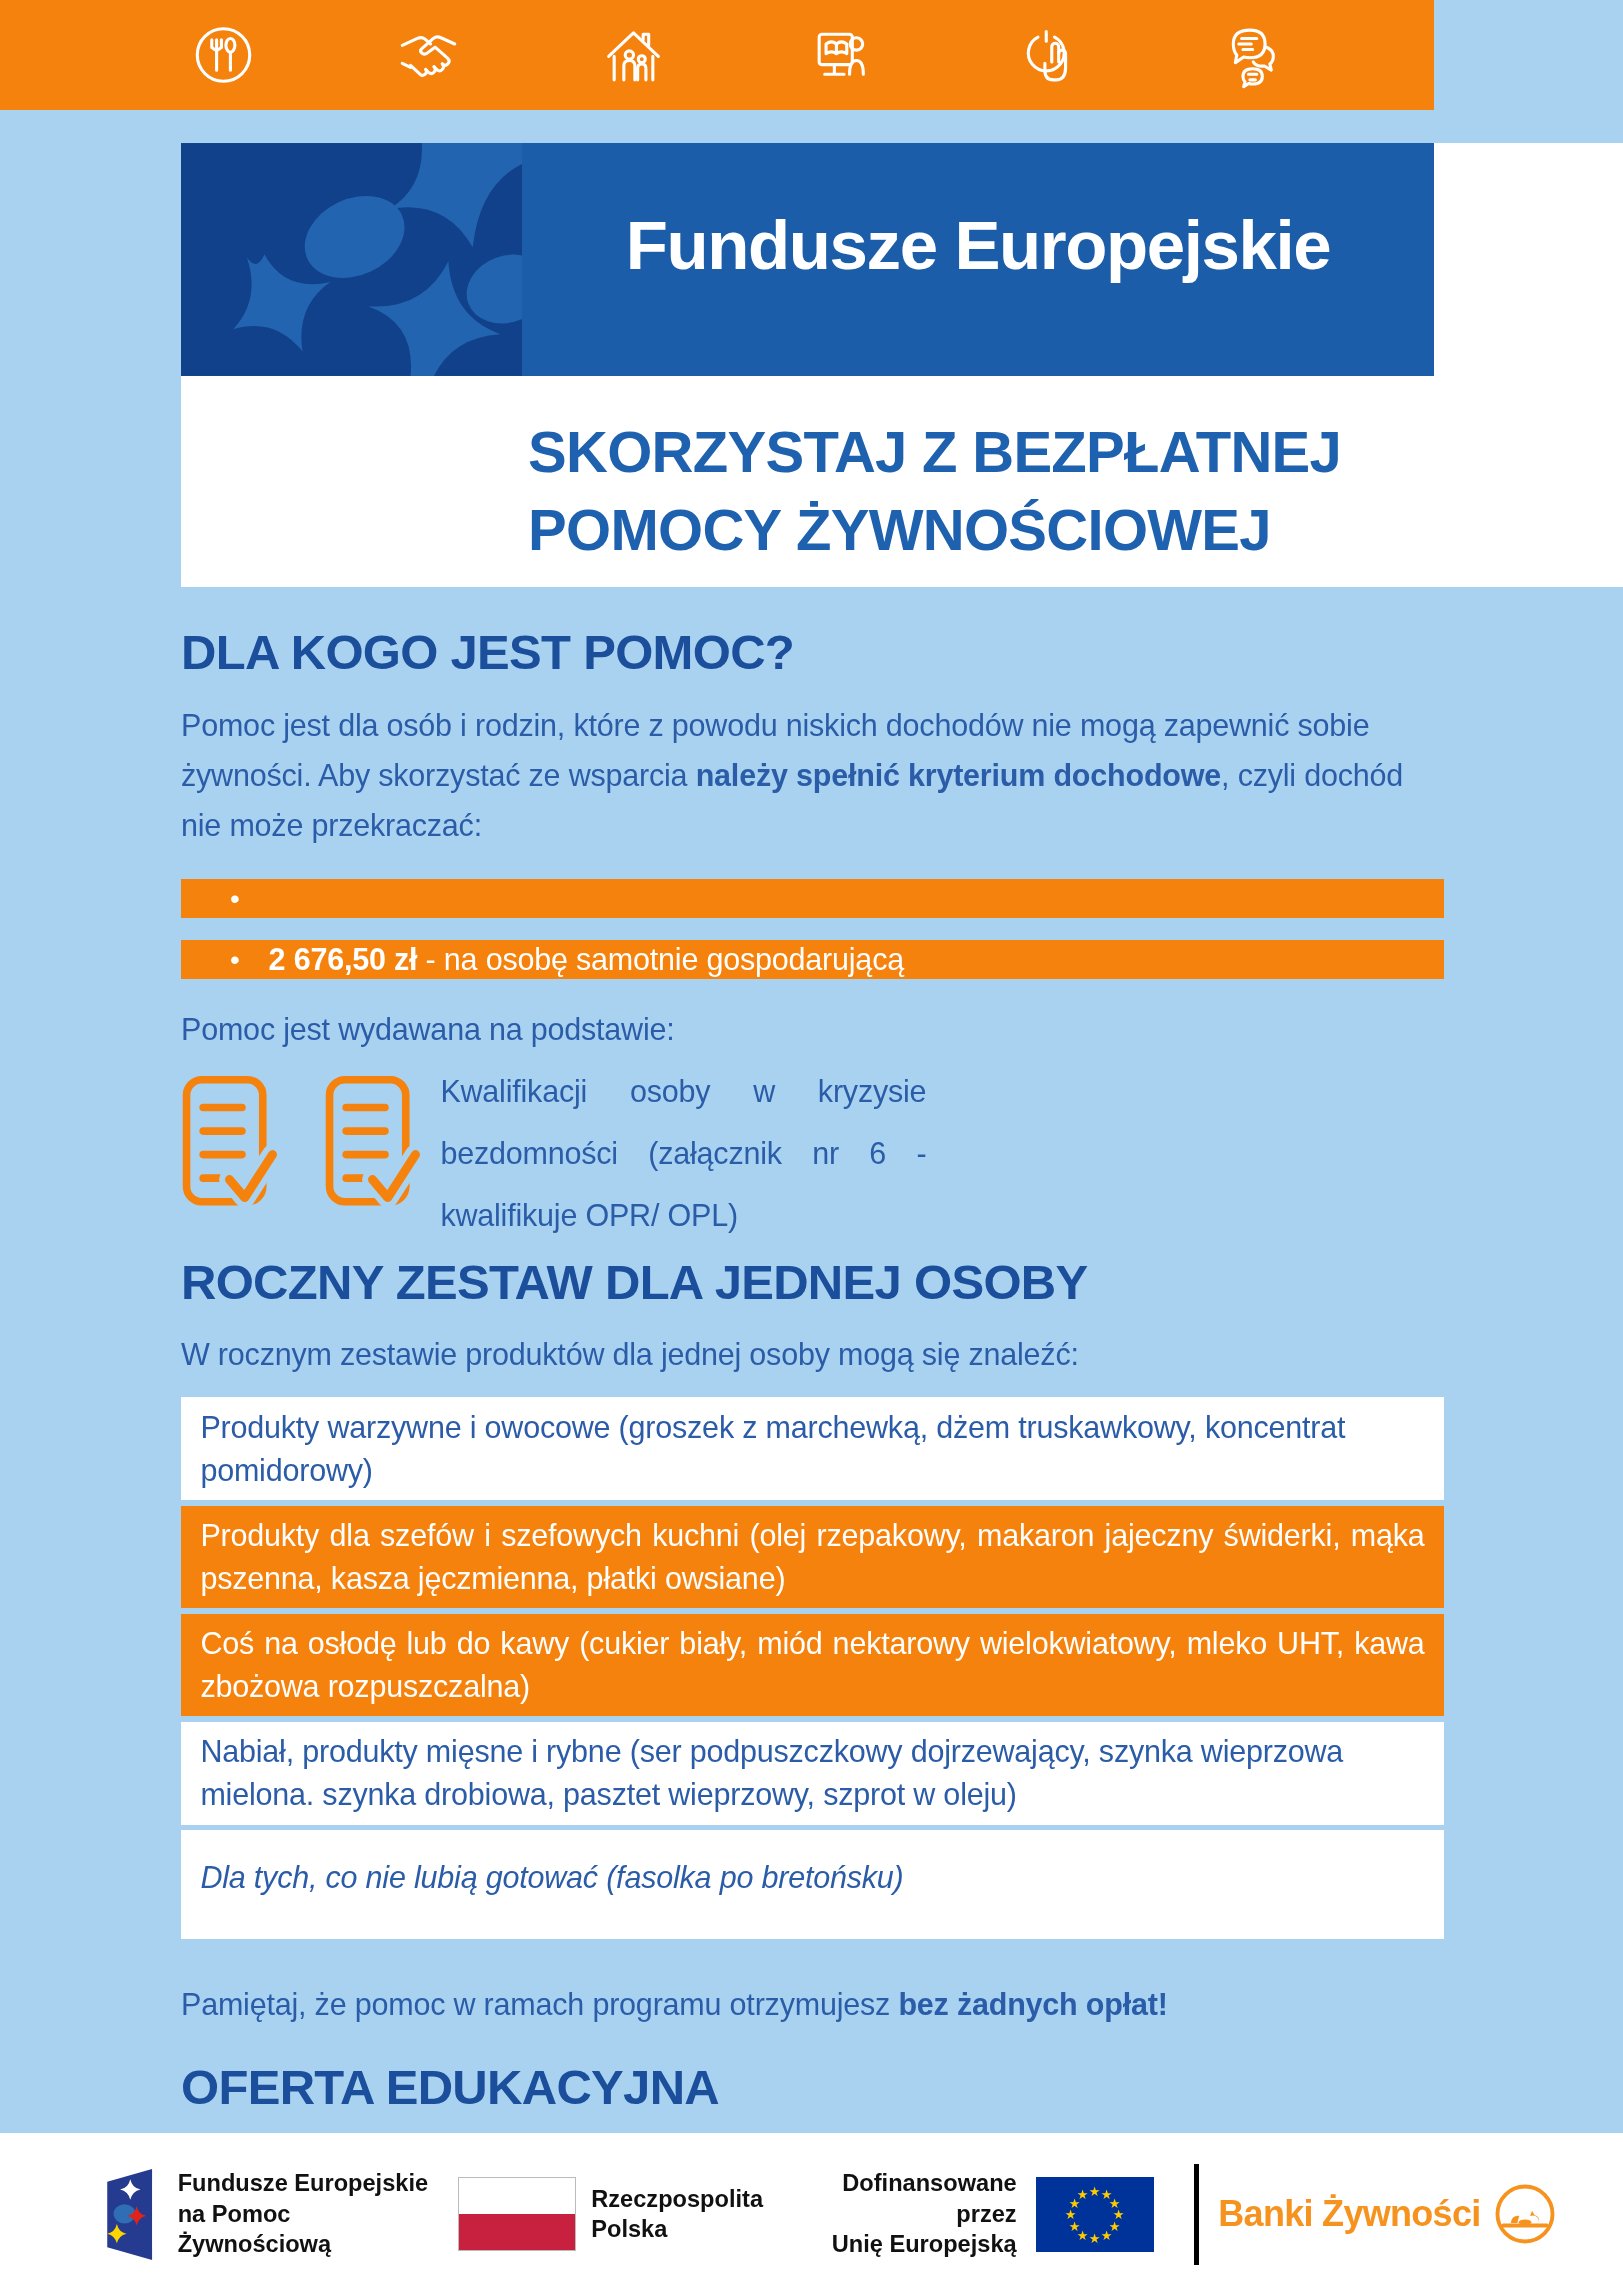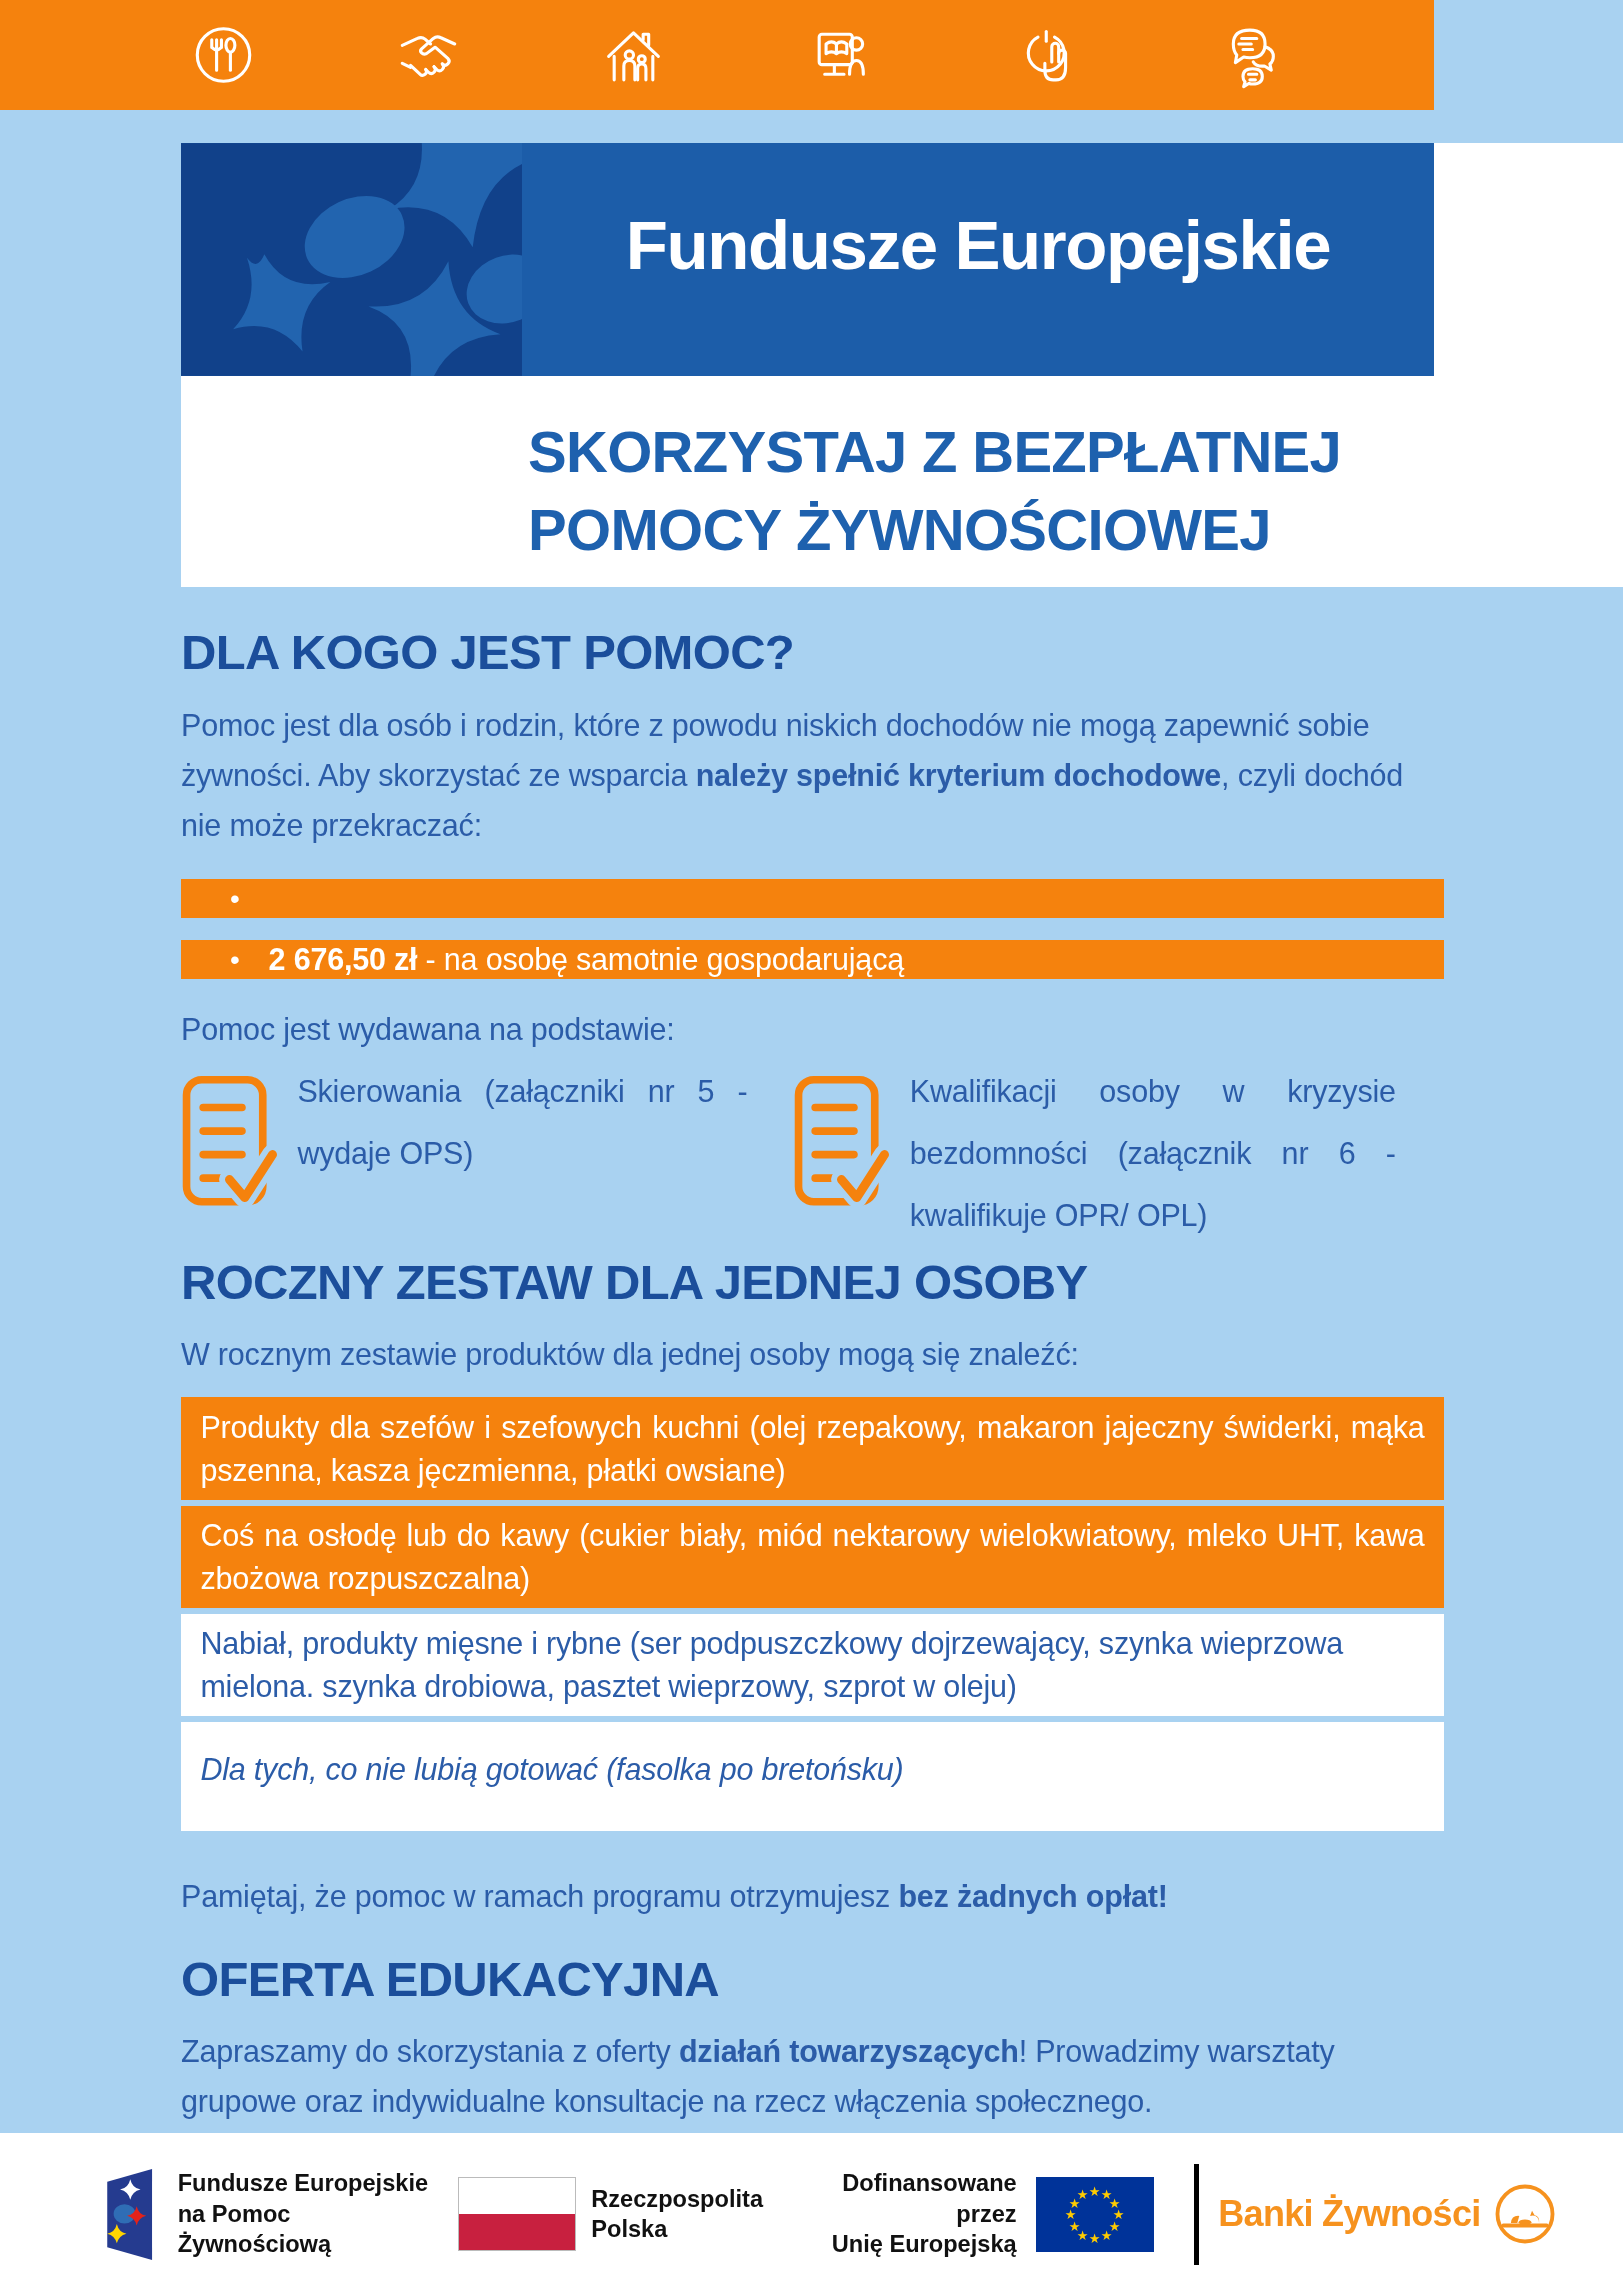--- a/index.html
+++ b/index.html
@@ -209,38 +209,38 @@
     <div class="body-t basis-label">Pomoc jest wydawana na podstawie:</div>
 
     <div class="basis-row">
       <div class="basis-item">
         <svg class="doc-icon" width="97" height="146" viewBox="0 0 140 210">
           <rect x="8" y="8" width="110" height="176" rx="22" fill="none" stroke="#F5820D" stroke-width="11"></rect>
           <path d="M32 48 H88 M32 82 H88 M32 116 H88 M32 150 H58" stroke="#F5820D" stroke-width="11" stroke-linecap="round"></path>
           <path d="M70 152 l22 26 l40 -62" fill="none" stroke="#A9D2F1" stroke-width="30" stroke-linecap="round" stroke-linejoin="round"></path>
           <path d="M70 152 l22 26 l40 -62" fill="none" stroke="#F5820D" stroke-width="13" stroke-linecap="round" stroke-linejoin="round"></path>
         </svg>
-        <div class="basis-text t1">Skierowania (załączniki nr 5 - wydaje OPS)</div>
       </div>
       <div class="basis-item second">
         <svg class="doc-icon" width="97" height="146" viewBox="0 0 140 210">
           <rect x="8" y="8" width="110" height="176" rx="22" fill="none" stroke="#F5820D" stroke-width="11"></rect>
           <path d="M32 48 H88 M32 82 H88 M32 116 H88 M32 150 H58" stroke="#F5820D" stroke-width="11" stroke-linecap="round"></path>
           <path d="M70 152 l22 26 l40 -62" fill="none" stroke="#A9D2F1" stroke-width="30" stroke-linecap="round" stroke-linejoin="round"></path>
           <path d="M70 152 l22 26 l40 -62" fill="none" stroke="#F5820D" stroke-width="13" stroke-linecap="round" stroke-linejoin="round"></path>
         </svg>
         <div class="basis-text t2">Kwalifikacji osoby w kryzysie bezdomności (załącznik nr 6 - kwalifikuje OPR/ OPL)</div>
       </div>
     </div>
 
     <div class="h2 h-annual">ROCZNY ZESTAW DLA JEDNEJ OSOBY</div>
 
     <div class="body-t annual-intro">W rocznym zestawie produktów dla jednej osoby mogą się znaleźć:</div>
 
     <div class="prows">
+      <div class="prow white">Produkty warzywne i owocowe (groszek z marchewką, dżem truskawkowy, koncentrat pomidorowy)</div>
       <div class="prow orange">Produkty dla szefów i szefowych kuchni (olej rzepakowy, makaron jajeczny świderki, mąka pszenna, kasza jęczmienna, płatki owsiane)</div>
       <div class="prow orange">Coś na osłodę lub do kawy (cukier biały, miód nektarowy wielokwiatowy, mleko UHT, kawa zbożowa rozpuszczalna)</div>
       <div class="prow white">Nabiał, produkty mięsne i rybne (ser podpuszczkowy dojrzewający, szynka wieprzowa mielona. szynka drobiowa, pasztet wieprzowy, szprot w oleju)</div>
       <div class="prow white tall">Dla tych, co nie lubią gotować (fasolka po bretońsku)</div>
     </div>
 
     <div class="body-t note"><span>Pamiętaj, że pomoc w ramach programu otrzymujesz </span><b>bez żadnych opłat!</b></div>
 
     <div class="h2 h-edu">OFERTA EDUKACYJNA</div>
 

